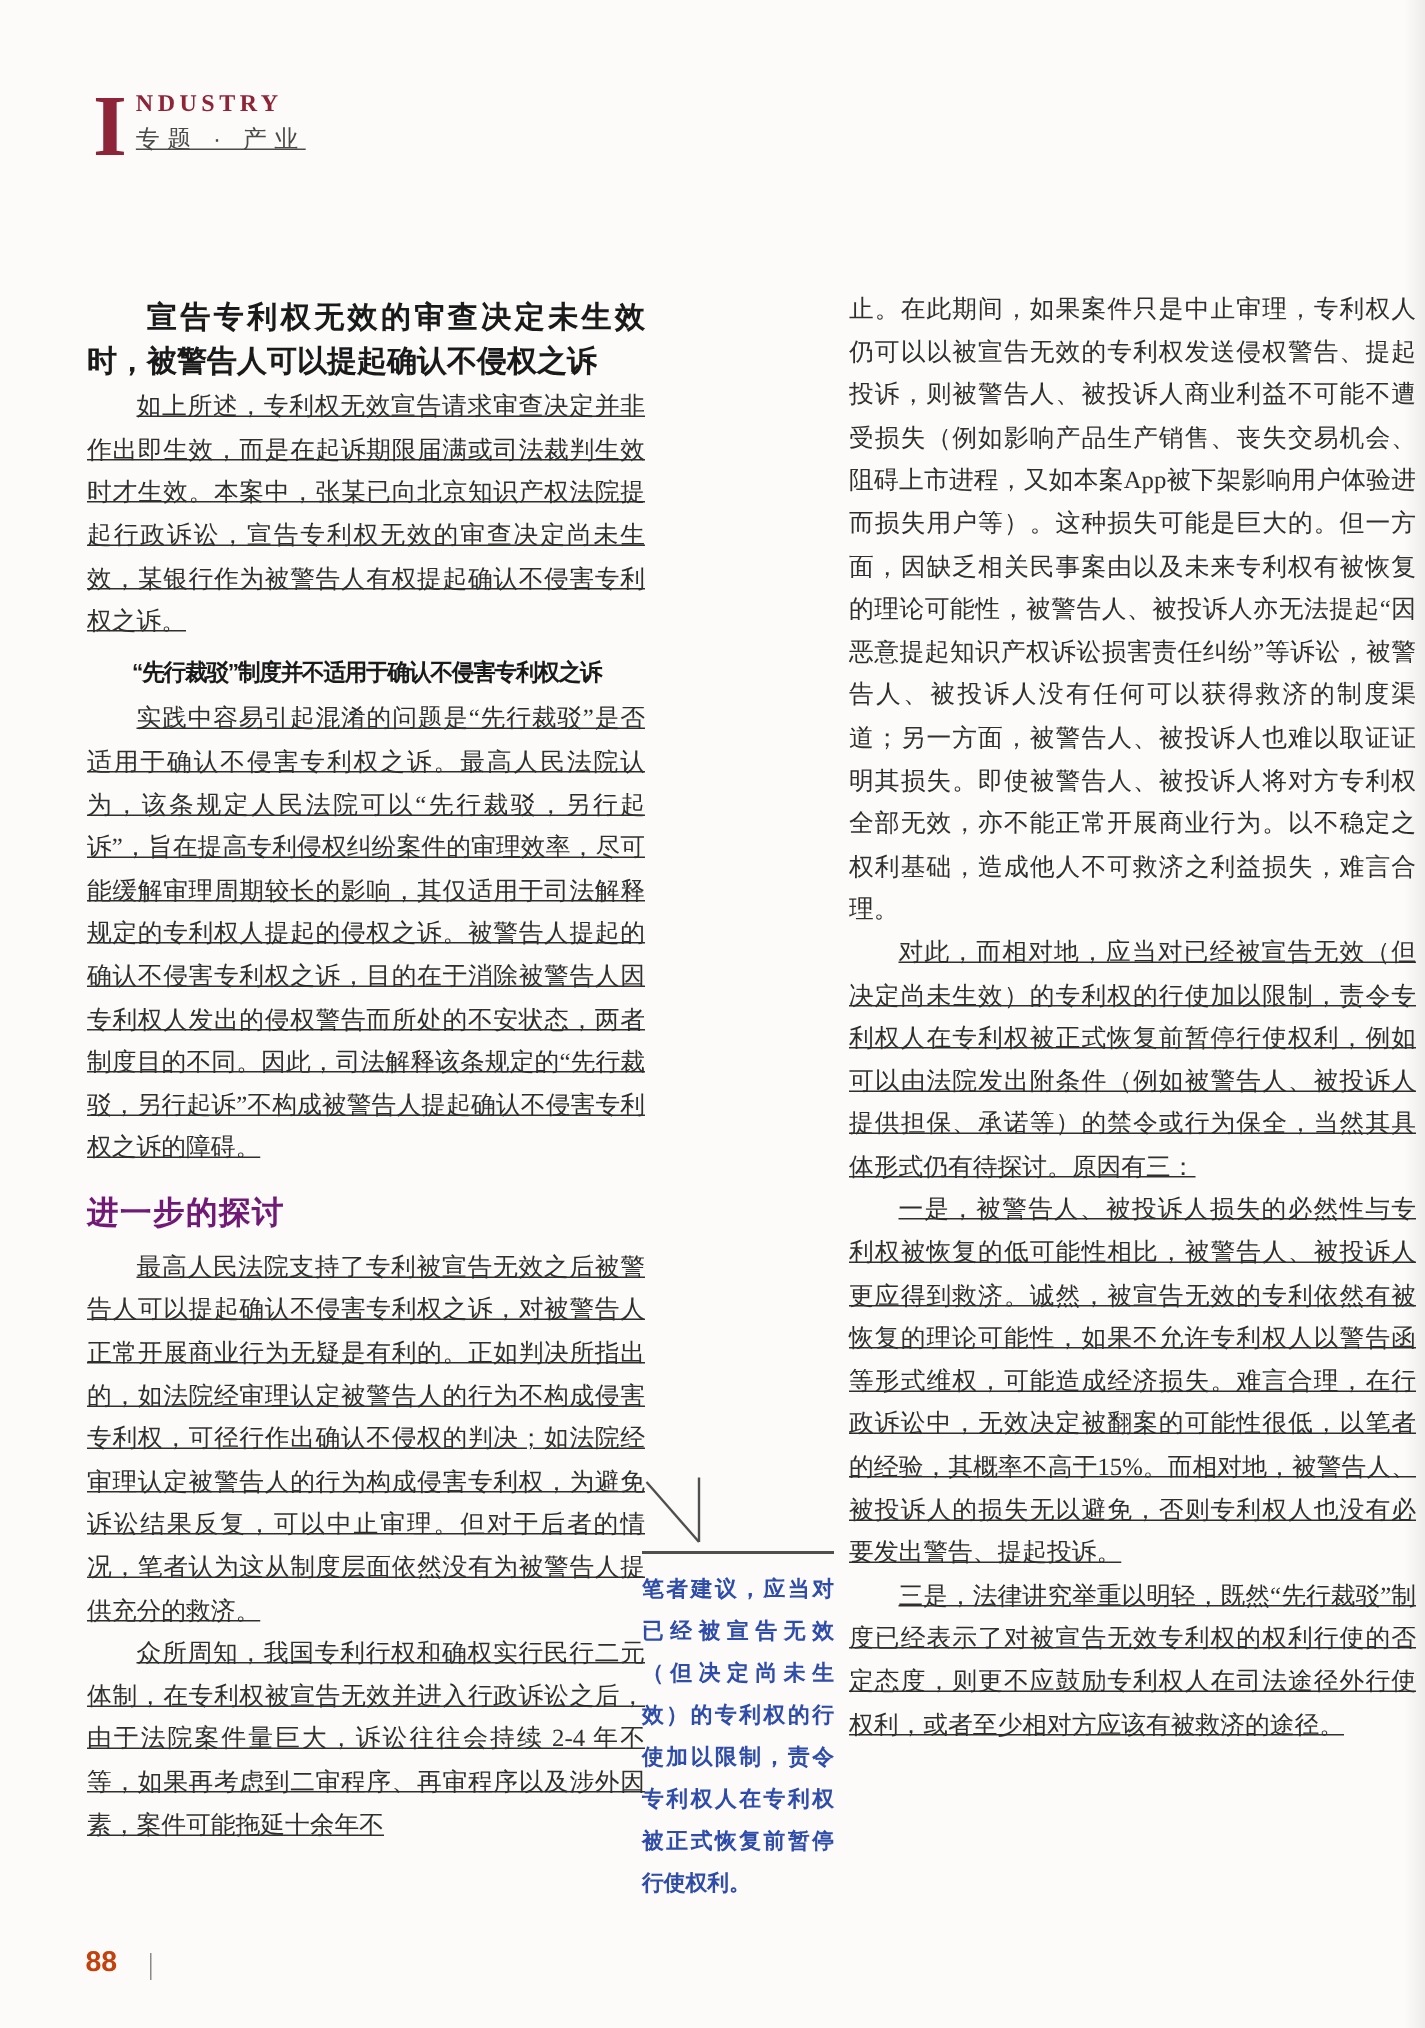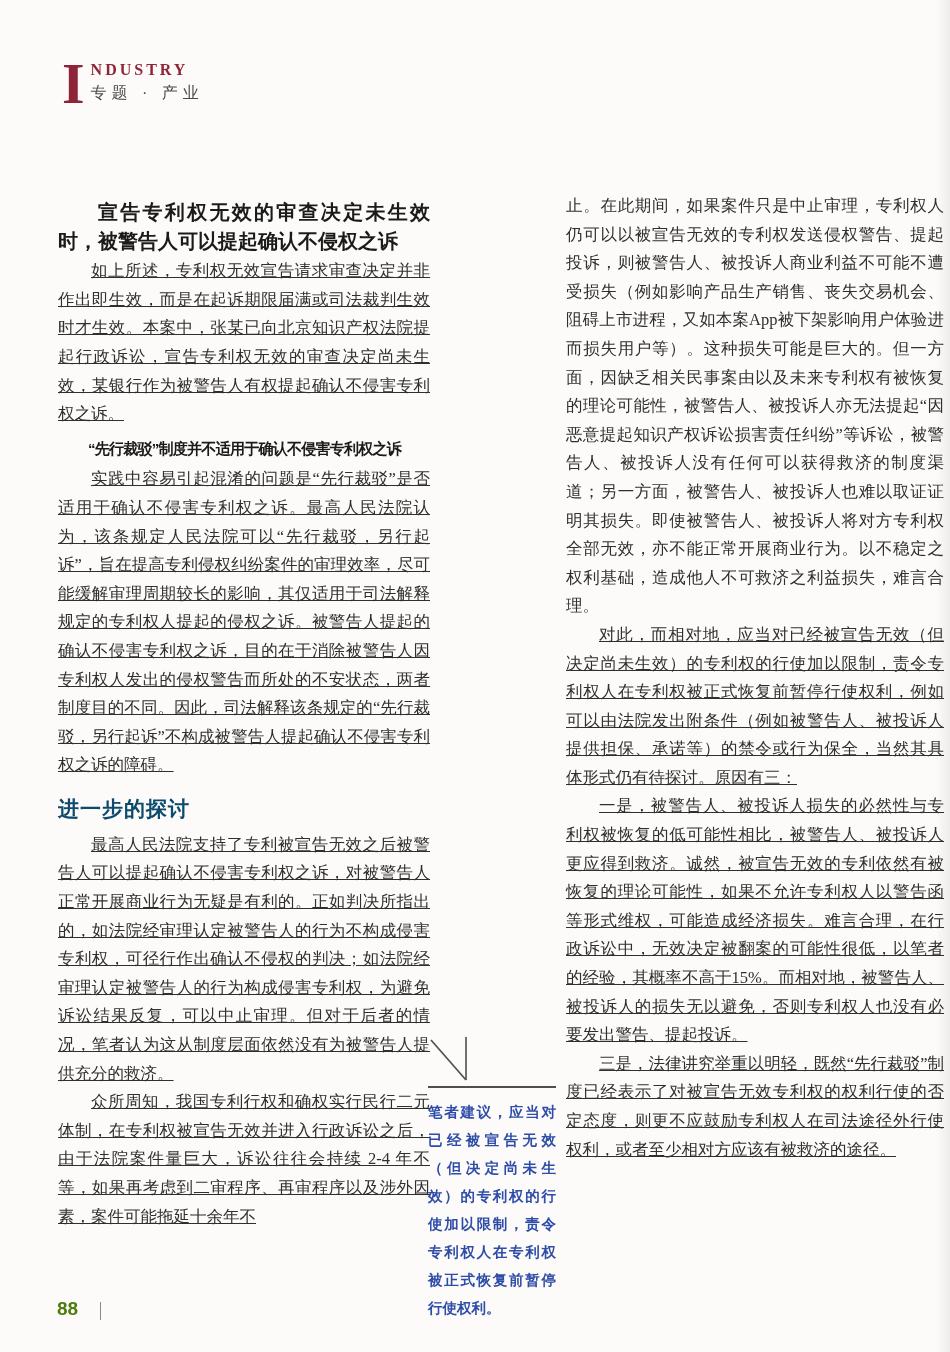--- a/index.html
+++ b/index.html
@@ -22,57 +22,57 @@
     font-size:58px;line-height:56px;font-weight:bold;
     color:#8e2438;margin-right:6px;
   }
   .hdr-texts{padding-top:5px;}
   .hdr-en{
     font-family:"Liberation Serif",serif;
     font-size:16px;font-weight:bold;letter-spacing:3px;color:#8e2438;
   }
   .hdr-cn{
     font-family:"Liberation Sans","DejaVu Sans",sans-serif;
-    font-size:16px;color:#4a4a4a;letter-spacing:5px;margin-top:4px;
+    font-size:16px;color:#4a4a4a;letter-spacing:5px;margin-top:4px;text-decoration:underline;
   }
   
   .col{position:absolute;top:192px;font-size:16.5px;line-height:28.6px;text-align:justify;}
   .col-left{left:58px;width:372px;}
   .col-right{left:566px;width:378px;}
   .para{margin:0;text-indent:2em;text-decoration:underline;}
   .para-cont{margin:0;text-indent:0;}
   h2.section{
     font-family:"Liberation Sans","DejaVu Sans",sans-serif;
-    font-size:21px;font-weight:bold;color:#0c4a6e;
+    font-size:21px;font-weight:bold;color:#701a75;
     margin:14px 0 7px 0;text-indent:0;line-height:30px;letter-spacing:1px;
   }
   h3.sub{
     font-family:"Liberation Sans","DejaVu Sans",sans-serif;
     font-size:20px;font-weight:bold;color:#1a1a1a;
     margin:6px 0 2px 0;text-indent:2em;line-height:28.6px;
   }
   h3.sub-tight{
     white-space:nowrap;letter-spacing:-0.8px;font-size:15.5px;
     transform:scaleX(0.97);transform-origin:left center;
   }
   
-  .pullquote{position:absolute;left:428px;top:1036px;width:128px;}
+  .pullquote{position:absolute;left:428px;top:984px;width:128px;}
   .pq-iconbox{position:relative;height:50px;border-bottom:2px solid #4f4f4f;}
   .pq-iconbox svg{position:absolute;left:0;top:0;}
   .pq-text{
     margin-top:10px;
     font-family:"Liberation Sans","DejaVu Sans",sans-serif;
     font-size:14.5px;font-weight:bold;color:#2f4da8;
     line-height:28px;text-align:justify;
   }
   
   .pagenum{
     position:absolute;left:57px;top:1298px;
     font-family:"Liberation Sans","DejaVu Sans",sans-serif;
-    font-size:19px;font-weight:bold;color:#4d7c0f;
+    font-size:19px;font-weight:bold;color:#c2410c;
     display:flex;align-items:flex-end;
   }
   .pagenum .bar{
     display:inline-block;width:1px;height:18px;background:#8a8a8a;
     margin-left:22px;
   }
 </style>
 </head>
 <body>
 

